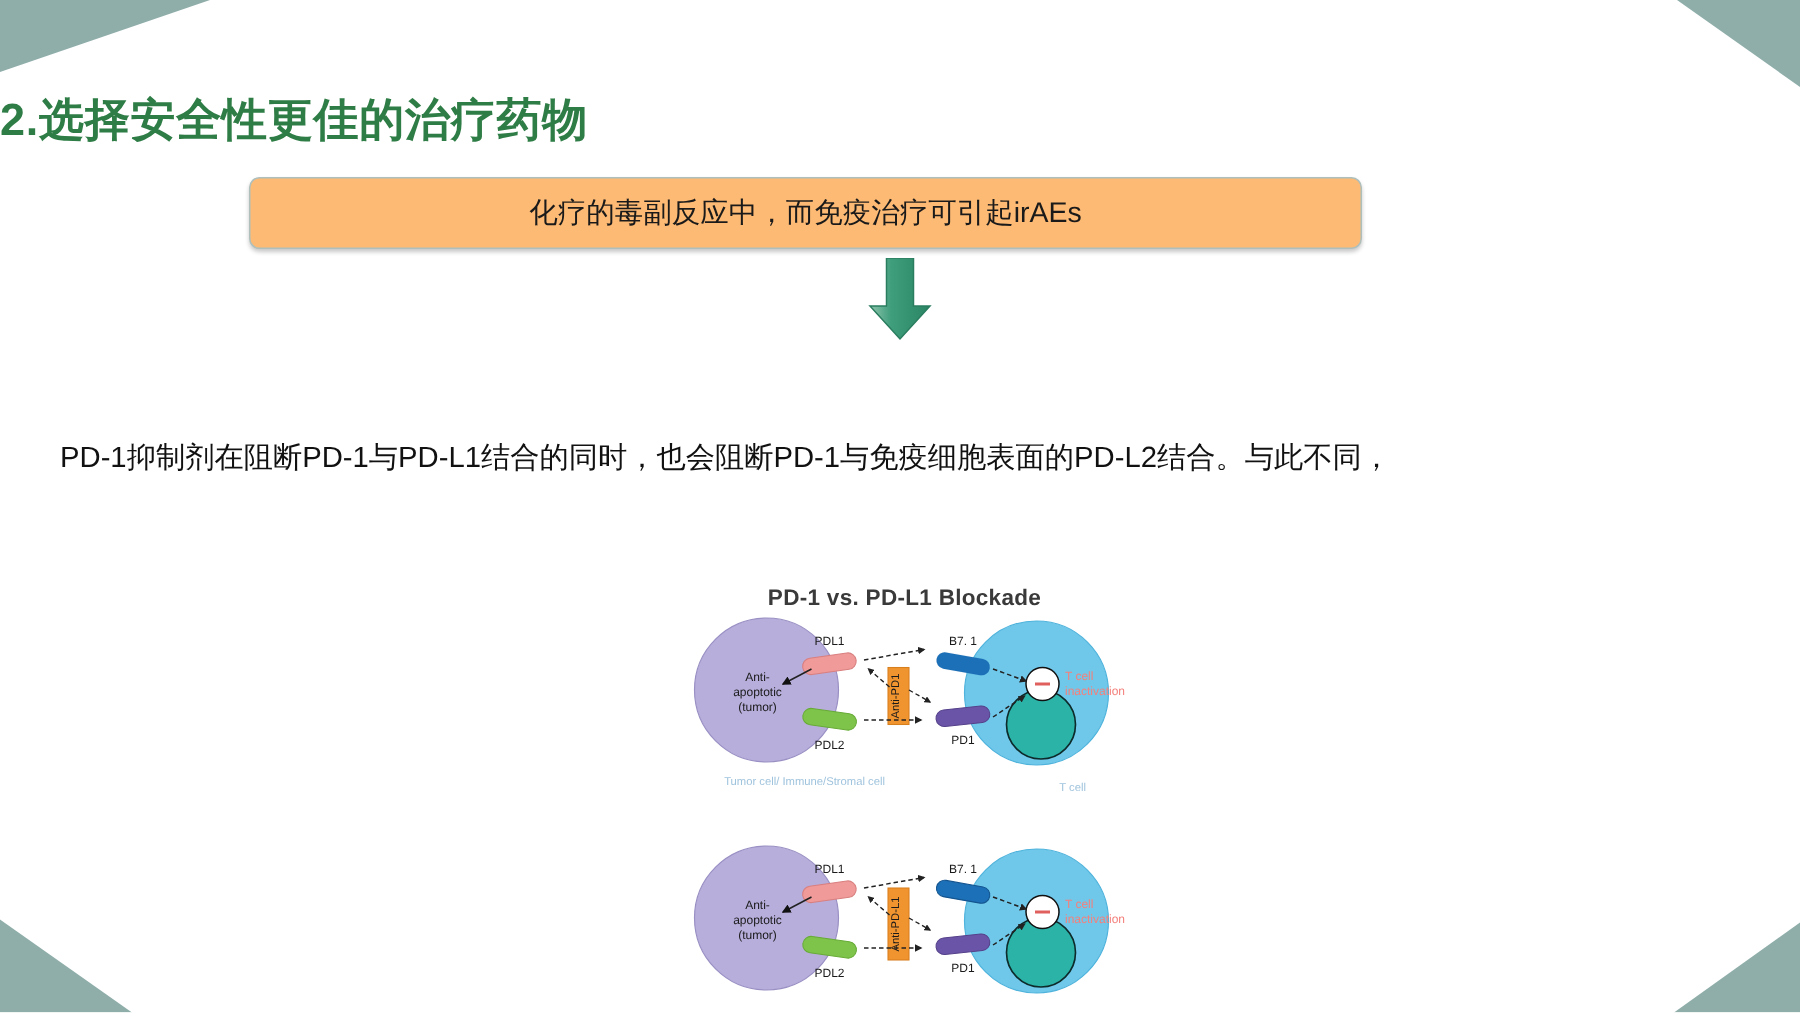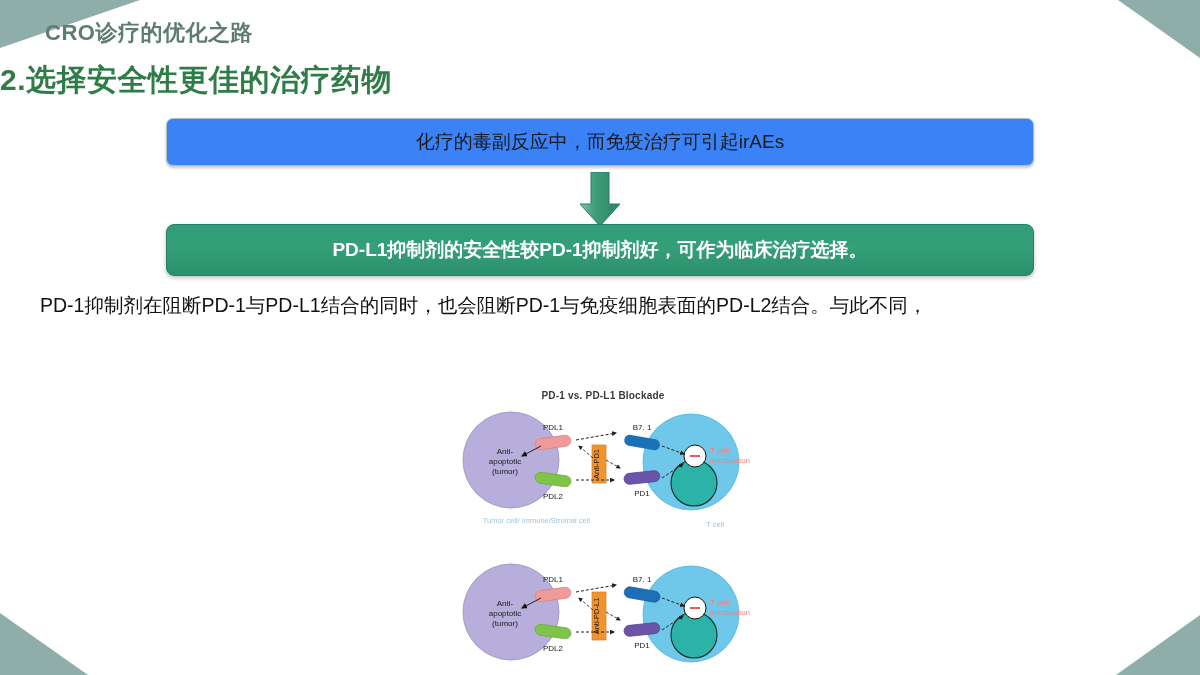--- a/index.html
+++ b/index.html
@@ -69,23 +69,23 @@
     font-weight: bold;
     color: #2f7d46;
     letter-spacing: 0.5px;
   }
 
   
   .callout-light {
     position: absolute;
     left: 166px;
     top: 118px;
-    width: 868px;
+    width: 742px;
     height: 48px;
-    background: #3b82f6;
+    background: #fdba74;
     border: 1px solid #aebfbc;
     border-radius: 7px;
     box-shadow: 0 2px 3px rgba(0,0,0,0.22);
     display: flex;
     align-items: center;
     justify-content: center;
     font-size: 19px;
     color: #1a1a1a;
     box-sizing: border-box;
   }
@@ -136,21 +136,21 @@
     left: 448px;
     top: 388px;
     width: 310px;
     height: 285px;
   }
   .figure-title {
     position: absolute;
     left: 0; right: 0;
     top: 2px;
     text-align: center;
-    font-size: 10px;
+    font-size: 15px;
     font-weight: bold;
     color: #3a3a3a;
     letter-spacing: 0.2px;
   }
   .fig-svg { position: absolute; left: 0; top: 0; }
   .cap-tumor, .cap-tcell {
     position: absolute;
     font-size: 7.5px;
     color: #9fc3dd;
     text-align: right;
@@ -162,38 +162,36 @@
 </head>
 <body>
 
 <div id="slide">
 
   <div class="corner corner-tl"></div>
   <div class="corner corner-bl"></div>
   <div class="corner corner-tr"></div>
   <div class="corner corner-br"></div>
 
-  <div class="header-title">CRO诊疗的优化之路</div>
 
   <div class="main-title">2.选择安全性更佳的治疗药物</div>
 
   <div class="callout-light">化疗的毒副反应中，而免疫治疗可引起irAEs</div>
 
   <svg class="arrow-down" viewBox="0 0 44 55">
     <defs>
       <linearGradient id="arrGrad" x1="0" y1="0" x2="1" y2="0">
         <stop offset="0%" stop-color="#8fc4ae"></stop>
         <stop offset="35%" stop-color="#3f9e7c"></stop>
         <stop offset="100%" stop-color="#2a8564"></stop>
       </linearGradient>
     </defs>
     <polygon points="13,0 31,0 31,32 42,32 22,54 2,32 13,32" fill="url(#arrGrad)" stroke="#2a7d5f" stroke-width="1"></polygon>
   </svg>
 
-  <div class="callout-green">PD-L1抑制剂的安全性较PD-1抑制剂好，可作为临床治疗选择。</div>
 
   <div class="body-text">
     <span class="ln">PD-1抑制剂在阻断PD-1与PD-L1结合的同时，也会阻断PD-1与免疫细胞表面的PD-L2结合。与此不同，</span>
   </div>
 
   <div class="figure">
     <div class="figure-title">PD-1 vs. PD-L1 Blockade</div>
 
     <svg class="fig-svg" width="310" height="285" viewBox="0 0 310 285">
       <defs>

